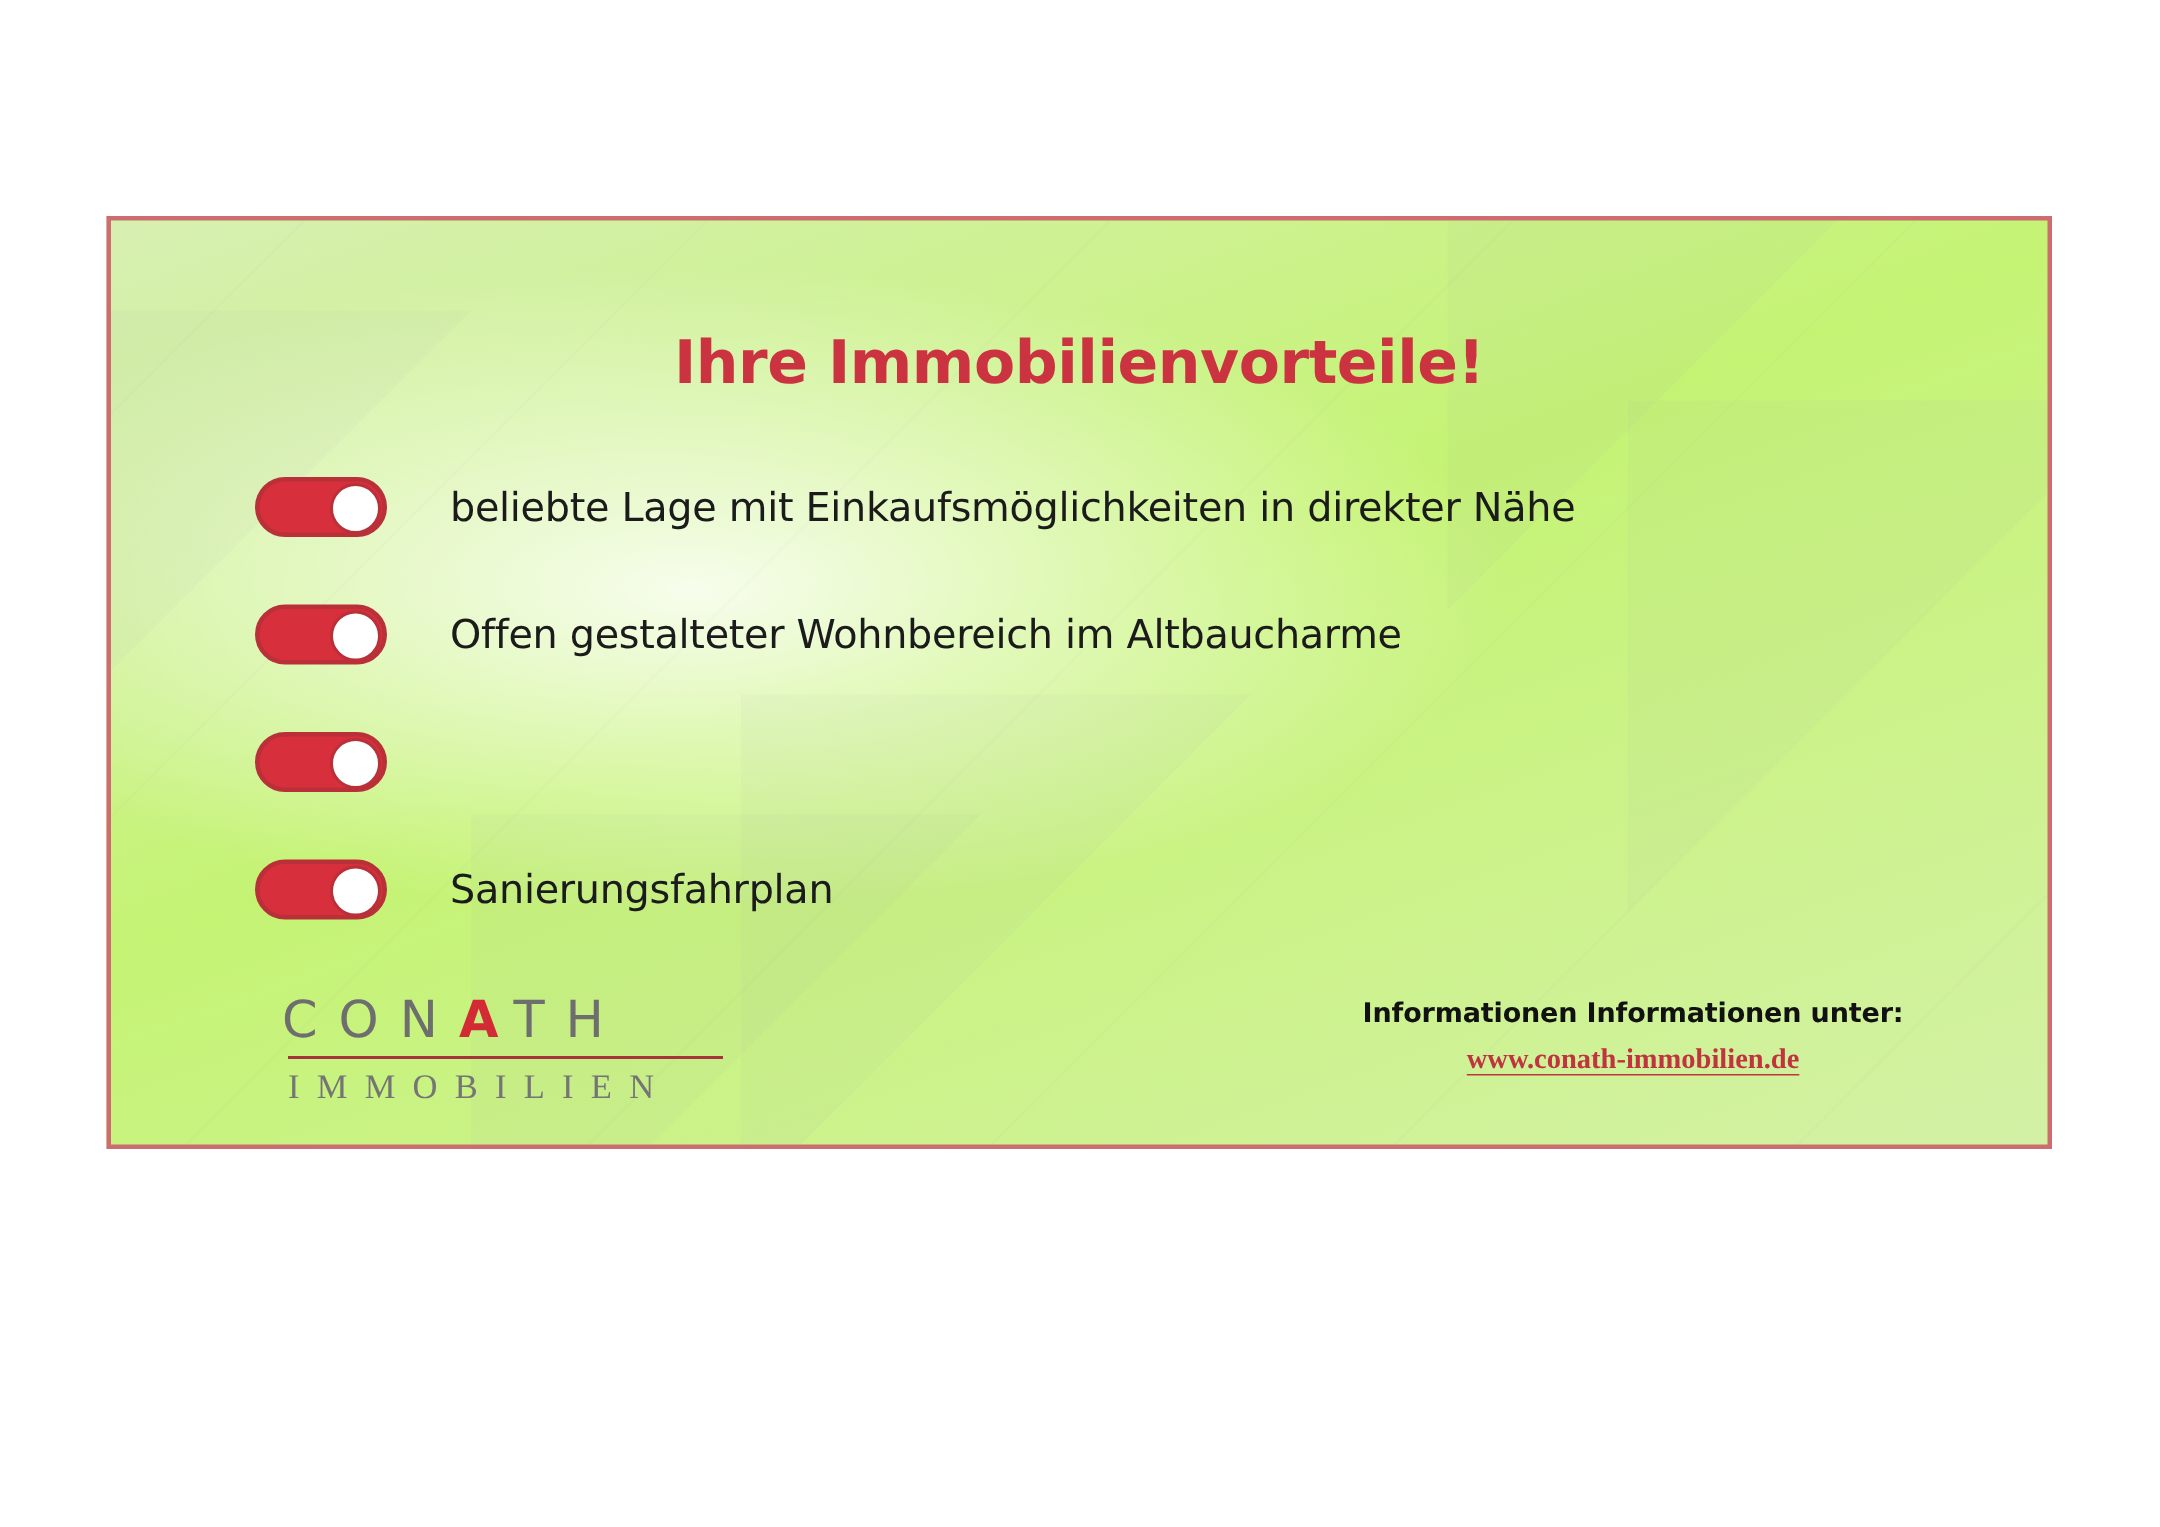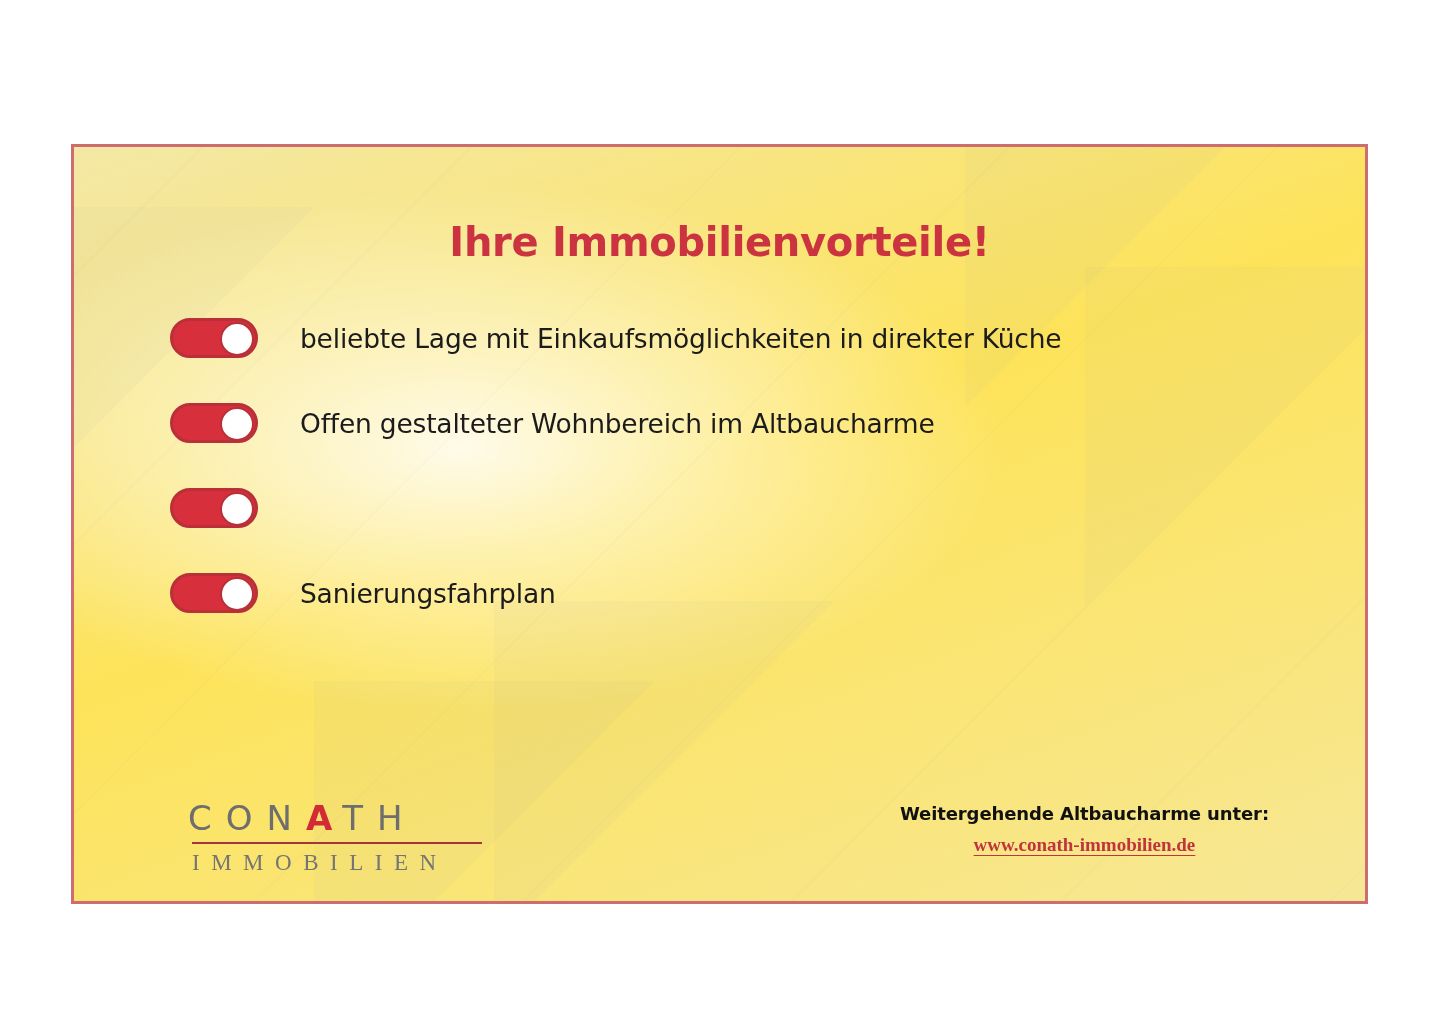--- a/index.html
+++ b/index.html
@@ -21,24 +21,24 @@
     inset: 0;
     background: #ffffff;
   }
 
   
   #card {
     position: absolute;
     left: 71px;
     top: 144px;
     width: 1297px;
-    height: 760px;
+    height: 622px;
     box-sizing: border-box;
     border: 3px solid #cd6d72;
-    background: #fde047;
+    background: #bef264;
     overflow: hidden;
   }
 
   
   .wm {
     position: absolute;
     pointer-events: none;
   }
   .wm-stripes {
     inset: 0;
@@ -209,21 +209,21 @@
     <div class="wm wm-chev chev-e"></div>
 
     <div id="title">Ihre Immobilienvorteile!</div>
 
     <div id="features">
 
       <div class="feature-row">
         <div class="toggle">
           <div class="knob"></div>
         </div>
-        <div class="feature-label">beliebte Lage mit Einkaufsmöglichkeiten in direkter Küche</div>
+        <div class="feature-label">beliebte Lage mit Einkaufsmöglichkeiten in direkter Nähe</div>
       </div>
 
 
       <div class="feature-row">
         <div class="toggle">
           <div class="knob"></div>
         </div>
         <div class="feature-label">Offen gestalteter Wohnbereich im Altbaucharme</div>
       </div>
 
@@ -242,18 +242,18 @@
 
     </div>
 
     <div id="logo">
       <div id="logo-word"><span>CON</span><span class="red-a">A</span><span>TH</span></div>
       <div id="logo-rule"></div>
       <div id="logo-sub">IMMOBILIEN</div>
     </div>
 
     <div id="contact">
-      <div id="contact-line">Weitergehende Altbaucharme unter:</div>
+      <div id="contact-line">Informationen Informationen unter:</div>
       <a id="contact-url" href="#">www.conath-immobilien.de</a>
     </div>
 
   </div>
 </div>
 
 </body></html>

